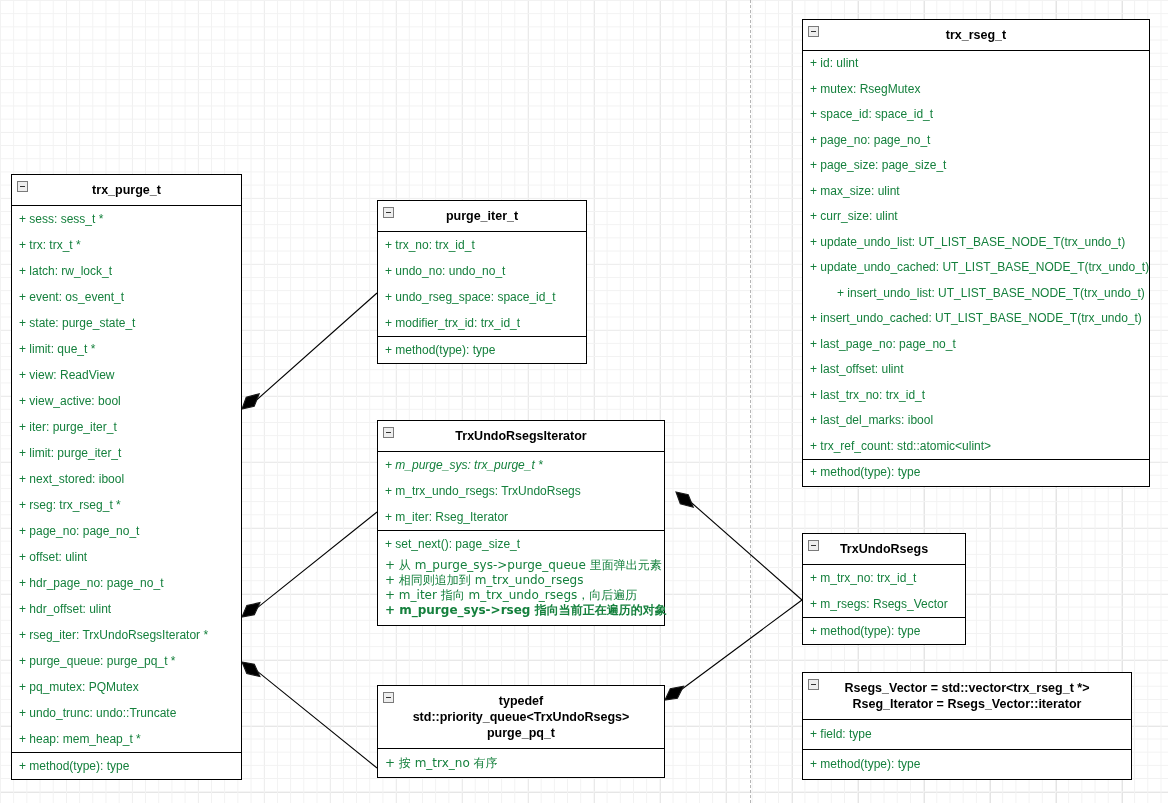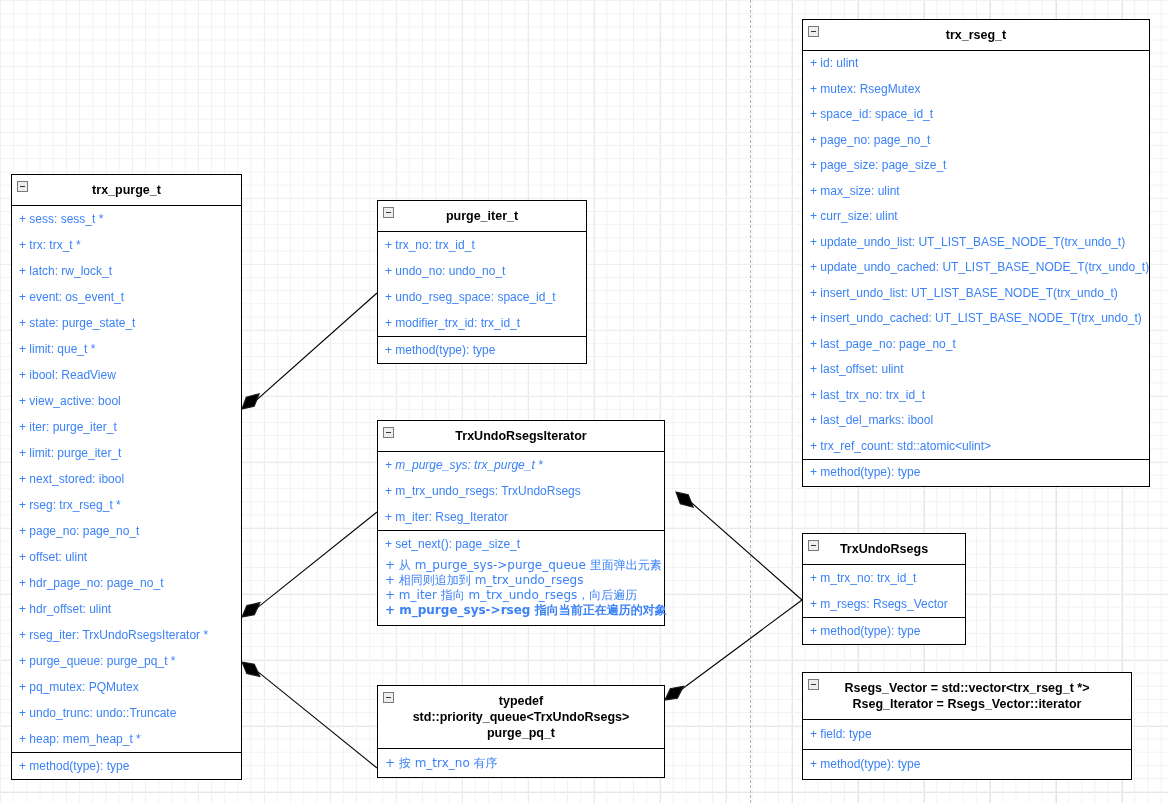--- a/index.html
+++ b/index.html
@@ -77,21 +77,21 @@
   .uml-section {
     box-sizing: border-box;
     background: #ffffff;
   }
   .uml-section + .uml-section {
     border-top: 1.6px solid #000000;
   }
   .uml-row {
     box-sizing: border-box;
     font-size: 12px;
-    color: #3b82f6;
+    color: #15803d;
     padding: 0 7px;
     white-space: nowrap;
     display: flex;
     align-items: center;
     line-height: 15px;
   }
   .uml-row.compact { line-height: 14px; }
   .cjk { font-family: "DejaVu Sans", "Liberation Sans", sans-serif; }
 </style>
 </head>
@@ -122,21 +122,21 @@
           <span class="collapse-icon"></span>
           <div>trx_purge_t</div>
         </div>
         <div class="uml-section">
           <div class="uml-row" style="height: 26px;">+ sess: sess_t *</div>
           <div class="uml-row" style="height: 26px;">+ trx: trx_t *</div>
           <div class="uml-row" style="height: 26px;">+ latch: rw_lock_t</div>
           <div class="uml-row" style="height: 26px;">+ event: os_event_t</div>
           <div class="uml-row" style="height: 26px;">+ state: purge_state_t</div>
           <div class="uml-row" style="height: 26px;">+ limit: que_t *</div>
-          <div class="uml-row" style="height: 26px;">+ ibool: ReadView</div>
+          <div class="uml-row" style="height: 26px;">+ view: ReadView</div>
           <div class="uml-row" style="height: 26px;">+ view_active: bool</div>
           <div class="uml-row" style="height: 26px;">+ iter: purge_iter_t</div>
           <div class="uml-row" style="height: 26px;">+ limit: purge_iter_t</div>
           <div class="uml-row" style="height: 26px;">+ next_stored: ibool</div>
           <div class="uml-row" style="height: 26px;">+ rseg: trx_rseg_t *</div>
           <div class="uml-row" style="height: 26px;">+ page_no: page_no_t</div>
           <div class="uml-row" style="height: 26px;">+ offset: ulint</div>
           <div class="uml-row" style="height: 26px;">+ hdr_page_no: page_no_t</div>
           <div class="uml-row" style="height: 26px;">+ hdr_offset: ulint</div>
           <div class="uml-row" style="height: 26px;">+ rseg_iter: TrxUndoRsegsIterator *</div>
@@ -201,21 +201,21 @@
         <div class="uml-section">
           <div class="uml-row" style="height: 25.5px;">+ id: ulint</div>
           <div class="uml-row" style="height: 25.5px;">+ mutex: RsegMutex</div>
           <div class="uml-row" style="height: 25.5px;">+ space_id: space_id_t</div>
           <div class="uml-row" style="height: 25.5px;">+ page_no: page_no_t</div>
           <div class="uml-row" style="height: 25.5px;">+ page_size: page_size_t</div>
           <div class="uml-row" style="height: 25.5px;">+ max_size: ulint</div>
           <div class="uml-row" style="height: 25.5px;">+ curr_size: ulint</div>
           <div class="uml-row" style="height: 25.5px;">+ update_undo_list: UT_LIST_BASE_NODE_T(trx_undo_t)</div>
           <div class="uml-row" style="height: 25.5px;">+ update_undo_cached: UT_LIST_BASE_NODE_T(trx_undo_t)</div>
-          <div class="uml-row" style="height: 25.5px;">+ insert_undo_list: UT_LIST_BASE_NODE_T(trx_undo_t)</div>
+          <div class="uml-row" style="height: 25.5px; margin-left: 27px;">+ insert_undo_list: UT_LIST_BASE_NODE_T(trx_undo_t)</div>
           <div class="uml-row" style="height: 25.5px;">+ insert_undo_cached: UT_LIST_BASE_NODE_T(trx_undo_t)</div>
           <div class="uml-row" style="height: 25.5px;">+ last_page_no: page_no_t</div>
           <div class="uml-row" style="height: 25.5px;">+ last_offset: ulint</div>
           <div class="uml-row" style="height: 25.5px;">+ last_trx_no: trx_id_t</div>
           <div class="uml-row" style="height: 25.5px;">+ last_del_marks: ibool</div>
           <div class="uml-row" style="height: 25.5px;">+ trx_ref_count: std::atomic&lt;ulint&gt;</div>
         </div>
         <div class="uml-section">
           <div class="uml-row" style="height: 25.5px;">+ method(type): type</div>
         </div>

